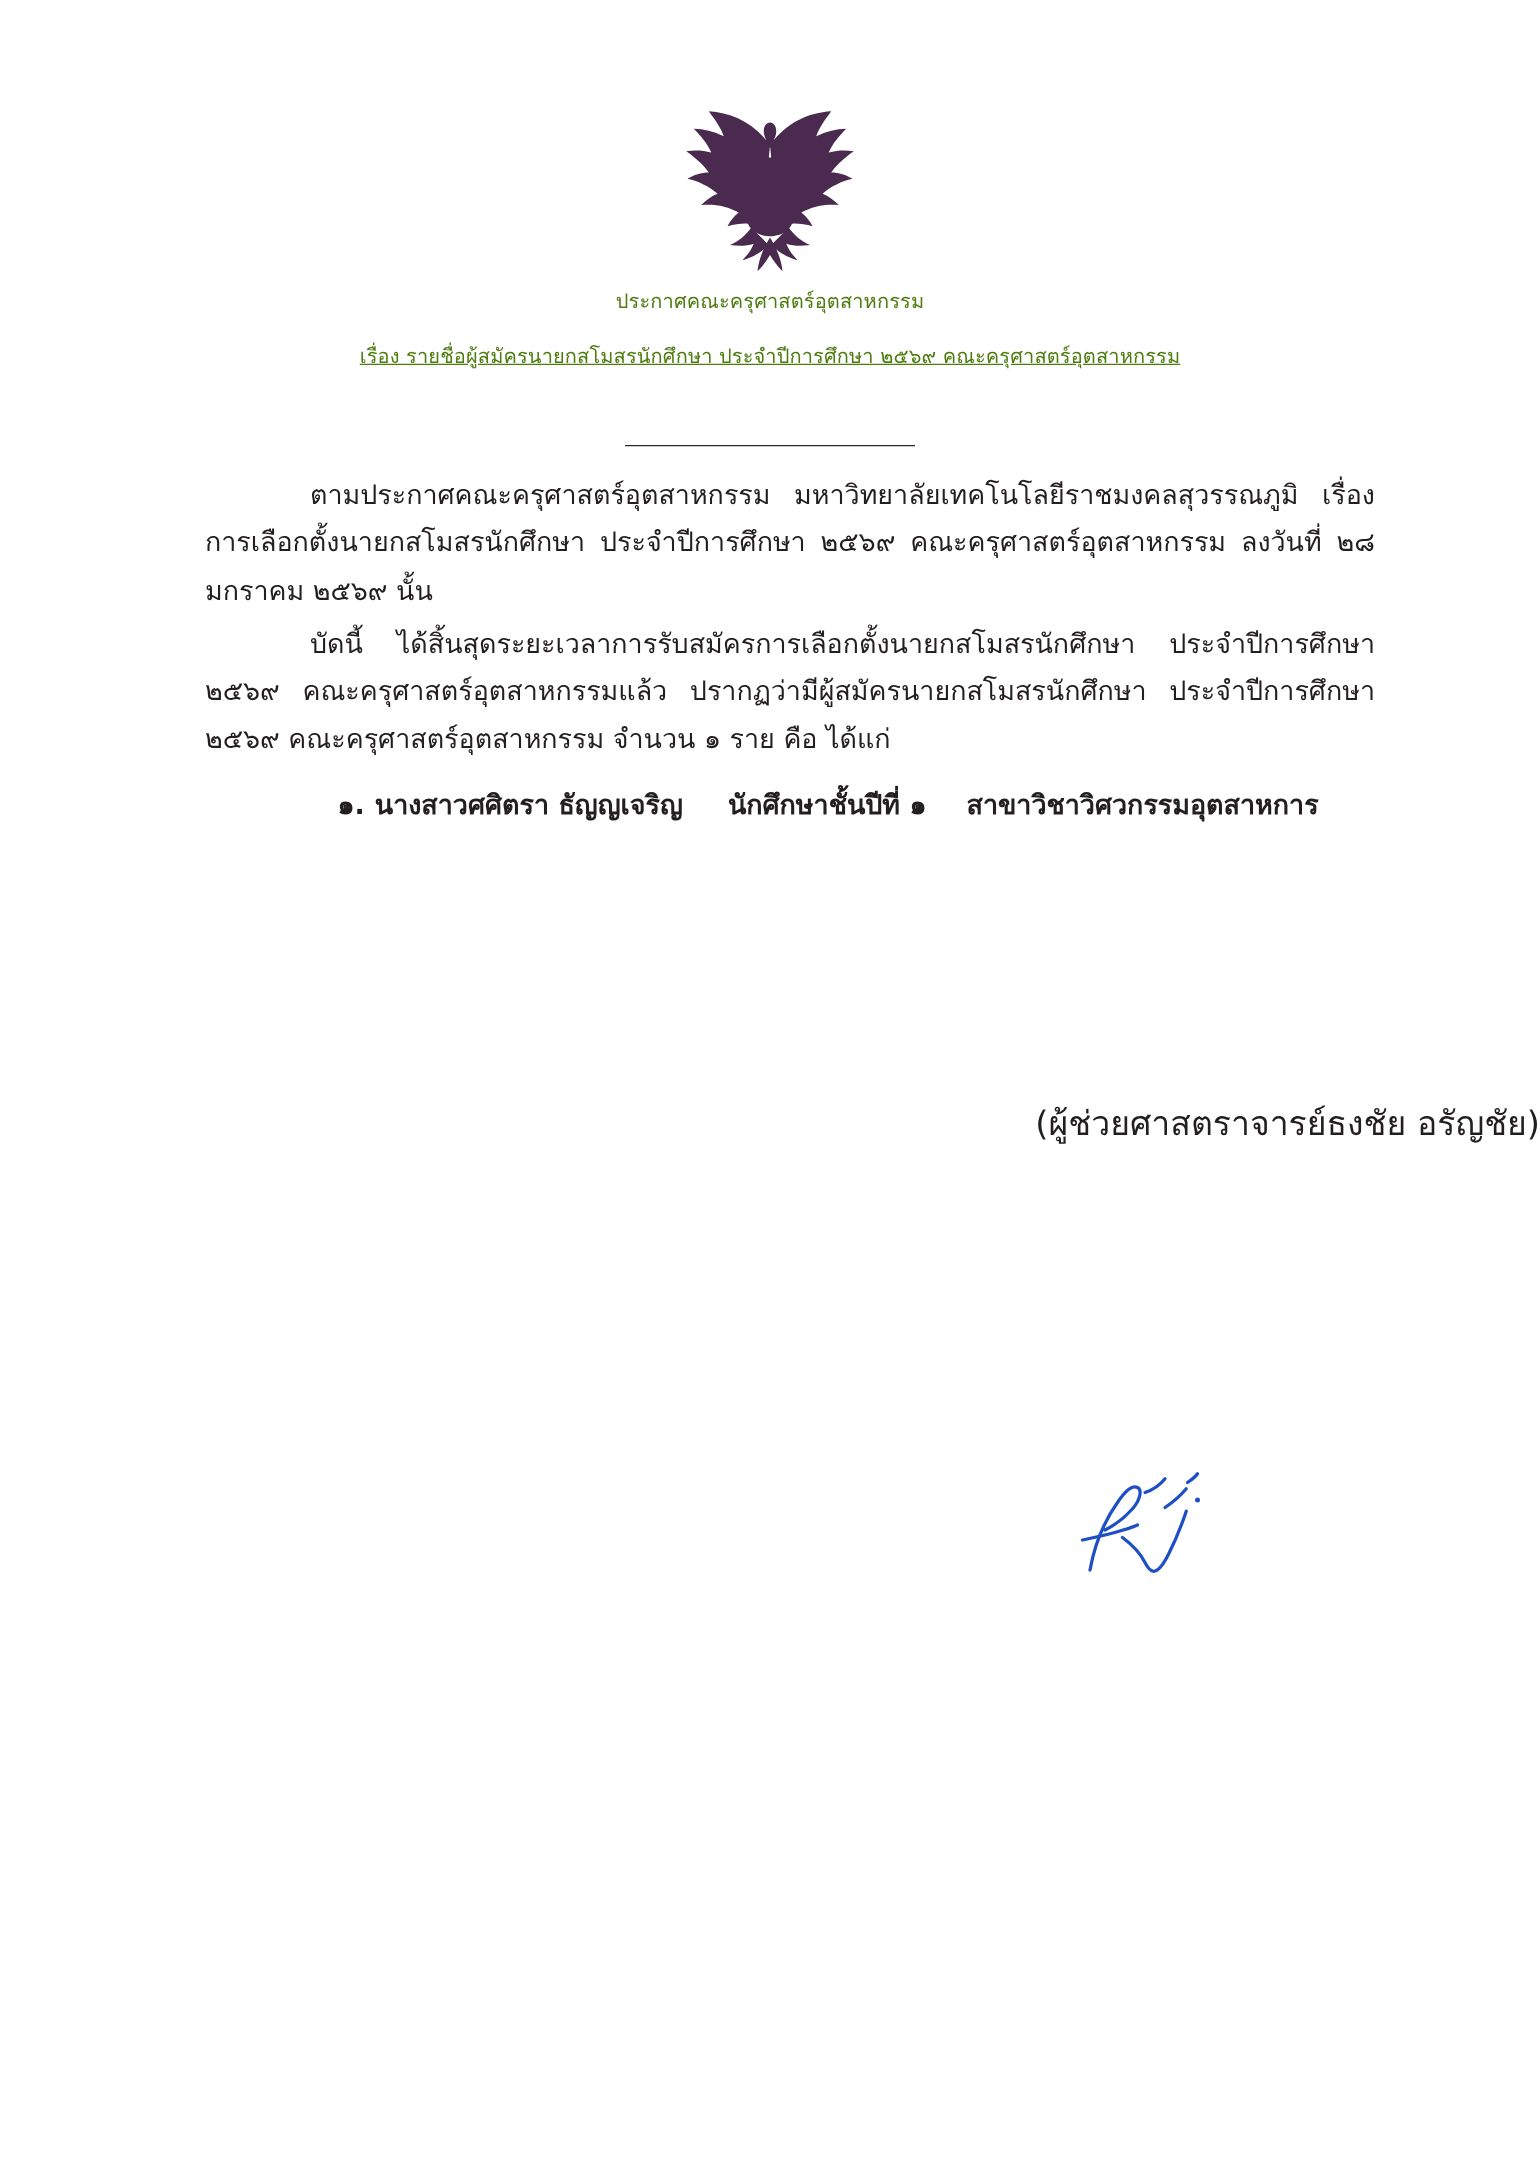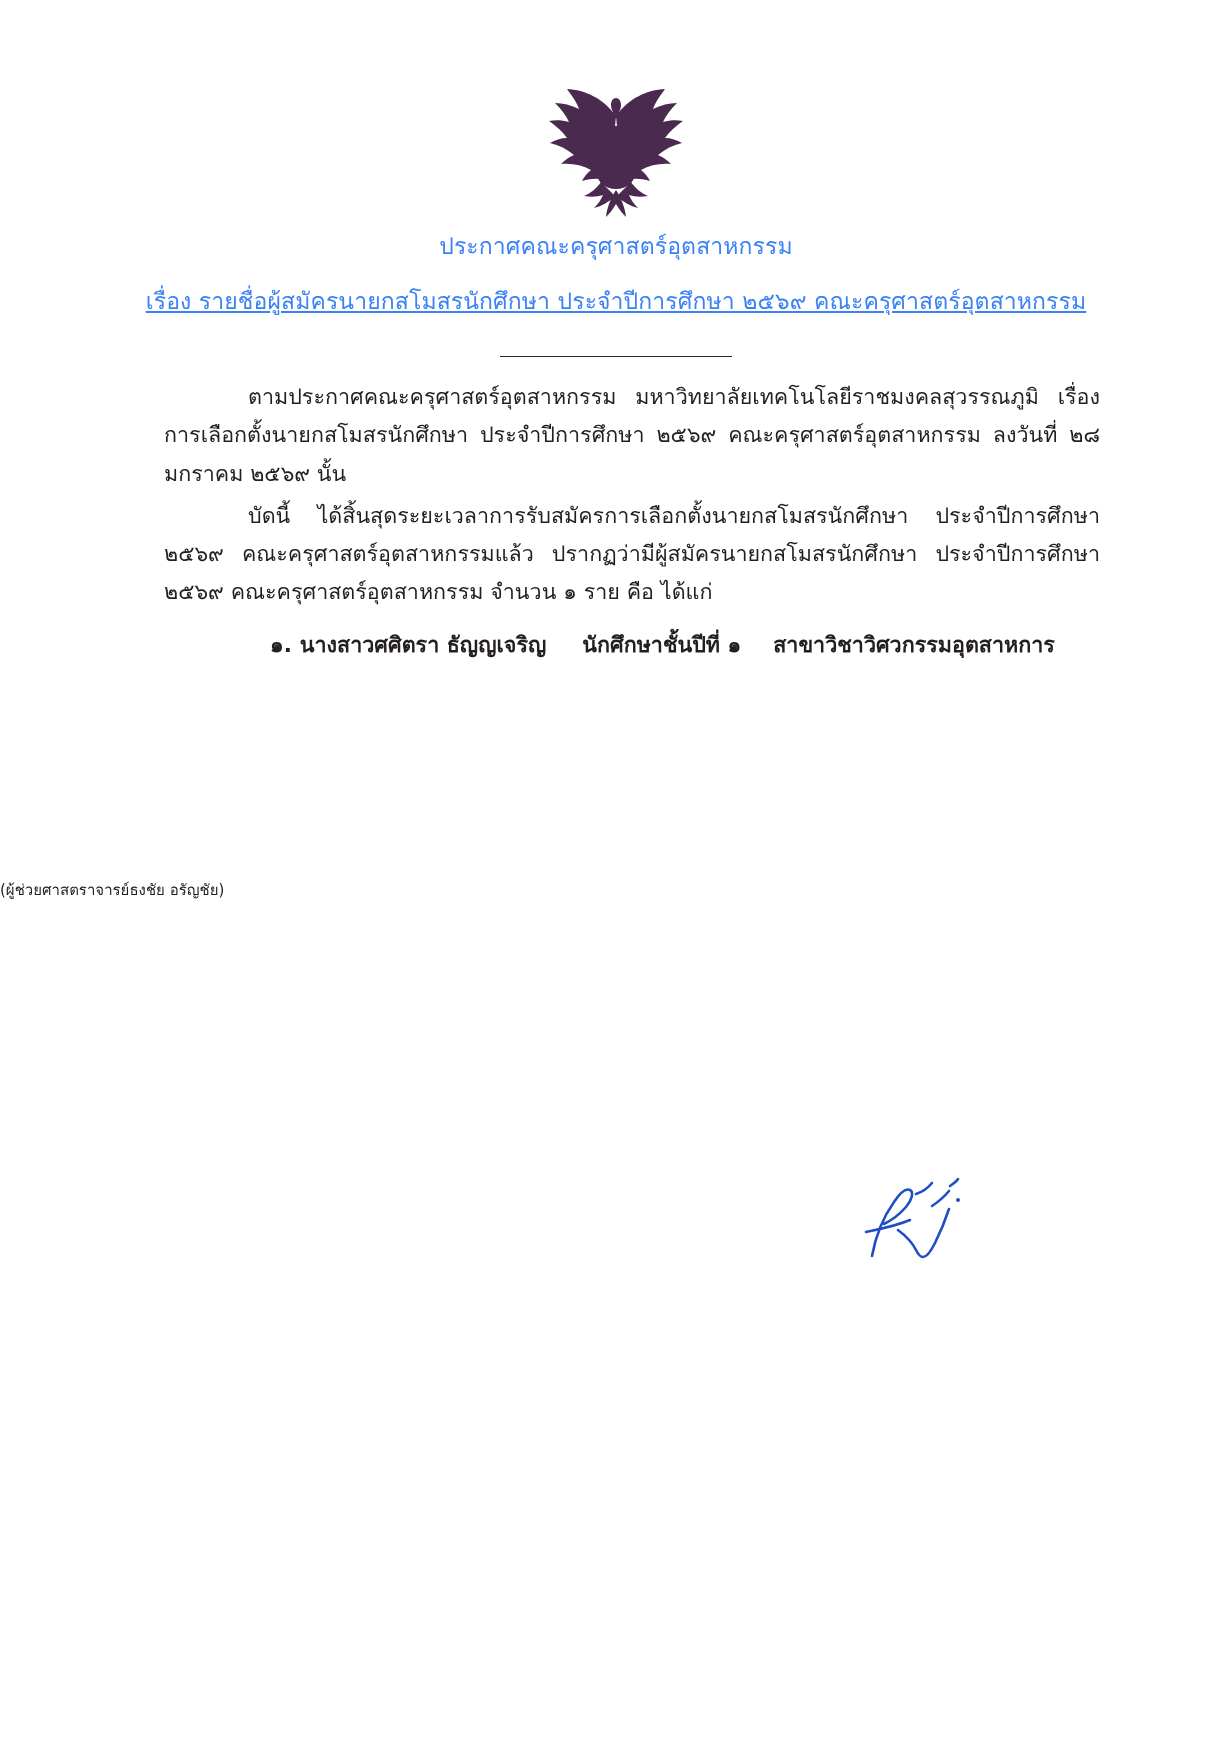--- a/index.html
+++ b/index.html
@@ -44,23 +44,23 @@
   
   .header {
     position: absolute;
     top: 228px;
     left: 0;
     width: 100%;
     text-align: center;
     line-height: 1.62;
   }
   .header .h-line {
-    font-size: 23px;
+    font-size: 16px;
     letter-spacing: .1px;
-    color: #3b82f6;
+    color: #4d7c0f;
     white-space: nowrap;
   }
   .header .h-line.subject {
     margin-top: 18px;
     text-decoration: underline;
   }
 
   .rule-wrap {
     position: absolute;
     top: 356px;
@@ -129,22 +129,22 @@
     left: 690px;
     width: 120px;
     height: 110px;
     pointer-events: none;
   }
   .sig-block {
     position: absolute;
     top: 878px;
     left: 0;
     width: 100%;
-    text-align: left;
-    font-size: 15px;
+    text-align: right;
+    font-size: 27px;
     line-height: 1.62;
     color: #231f20;
   }
   .sig-block .sig-line { white-space: nowrap; }
 </style>
 </head>
 <body>
 
 <div class="page">
 

